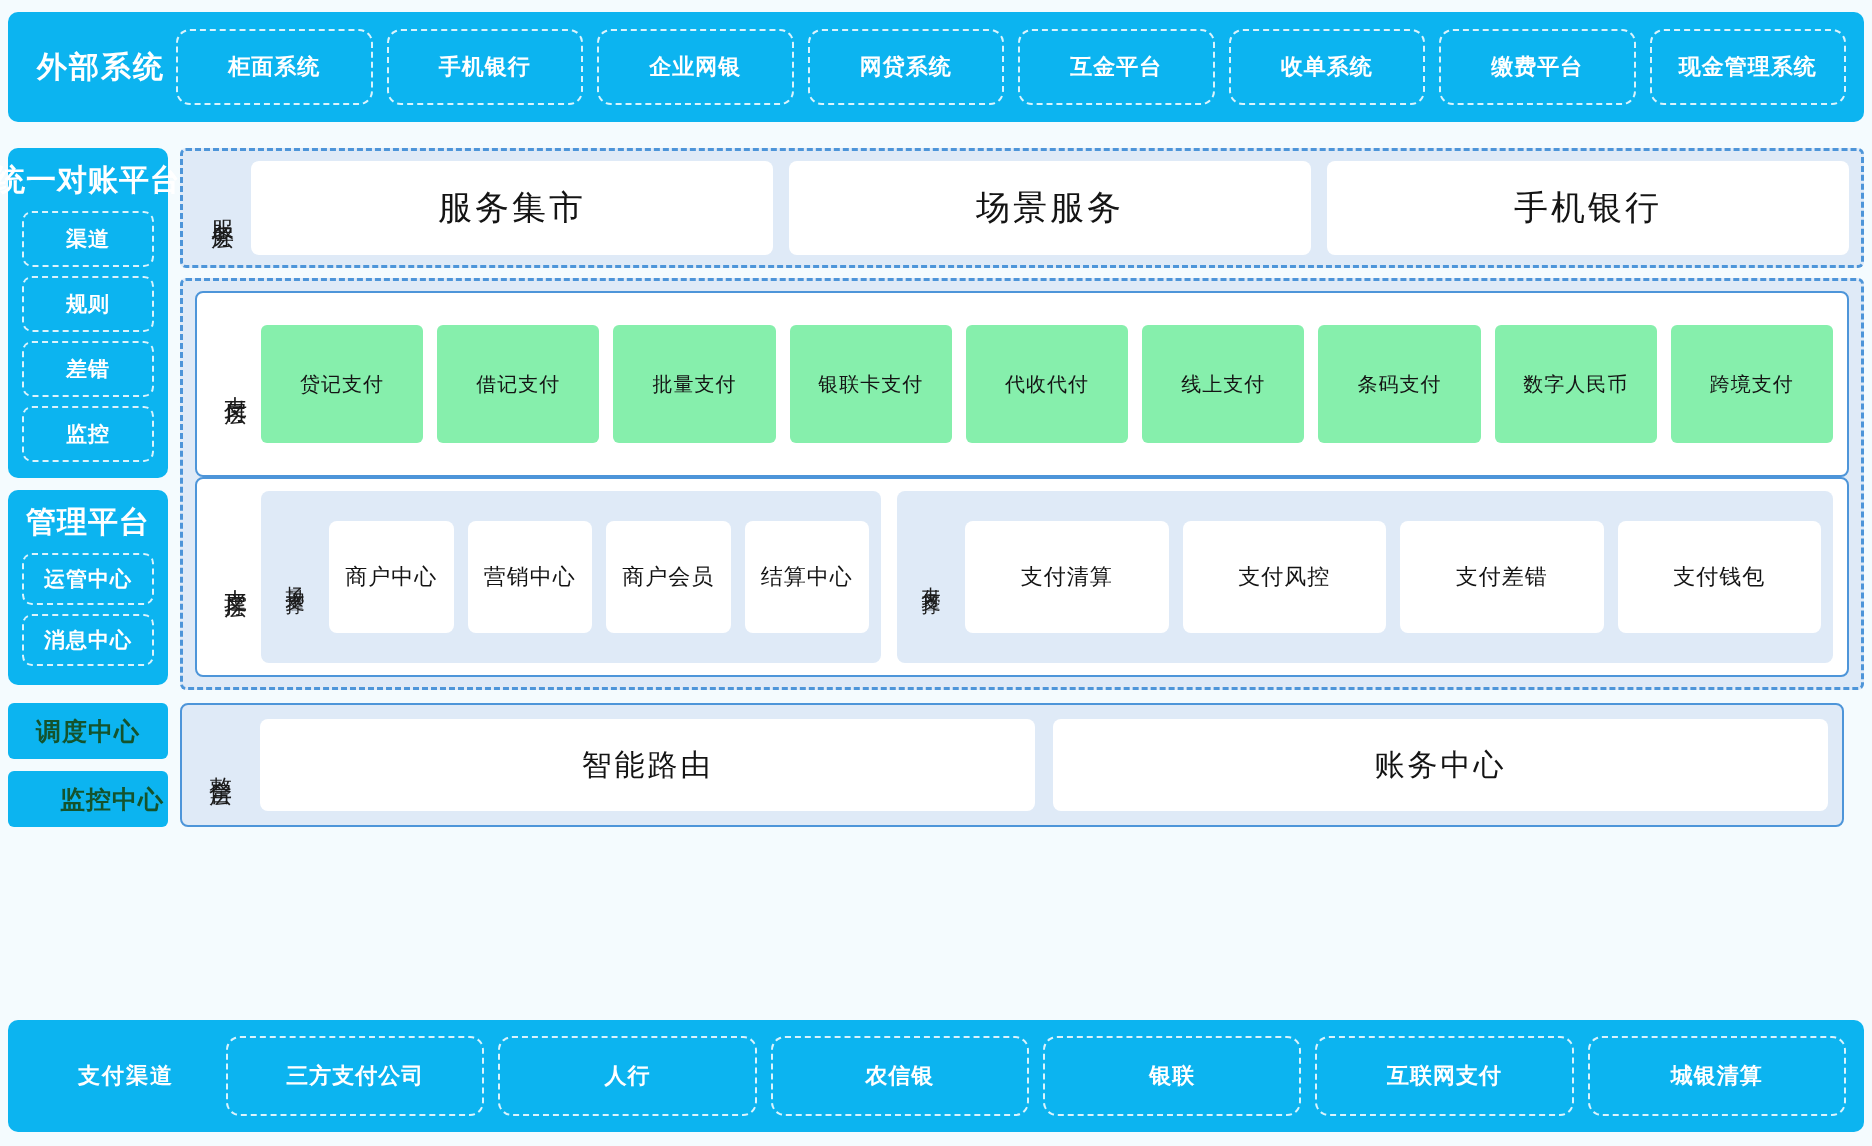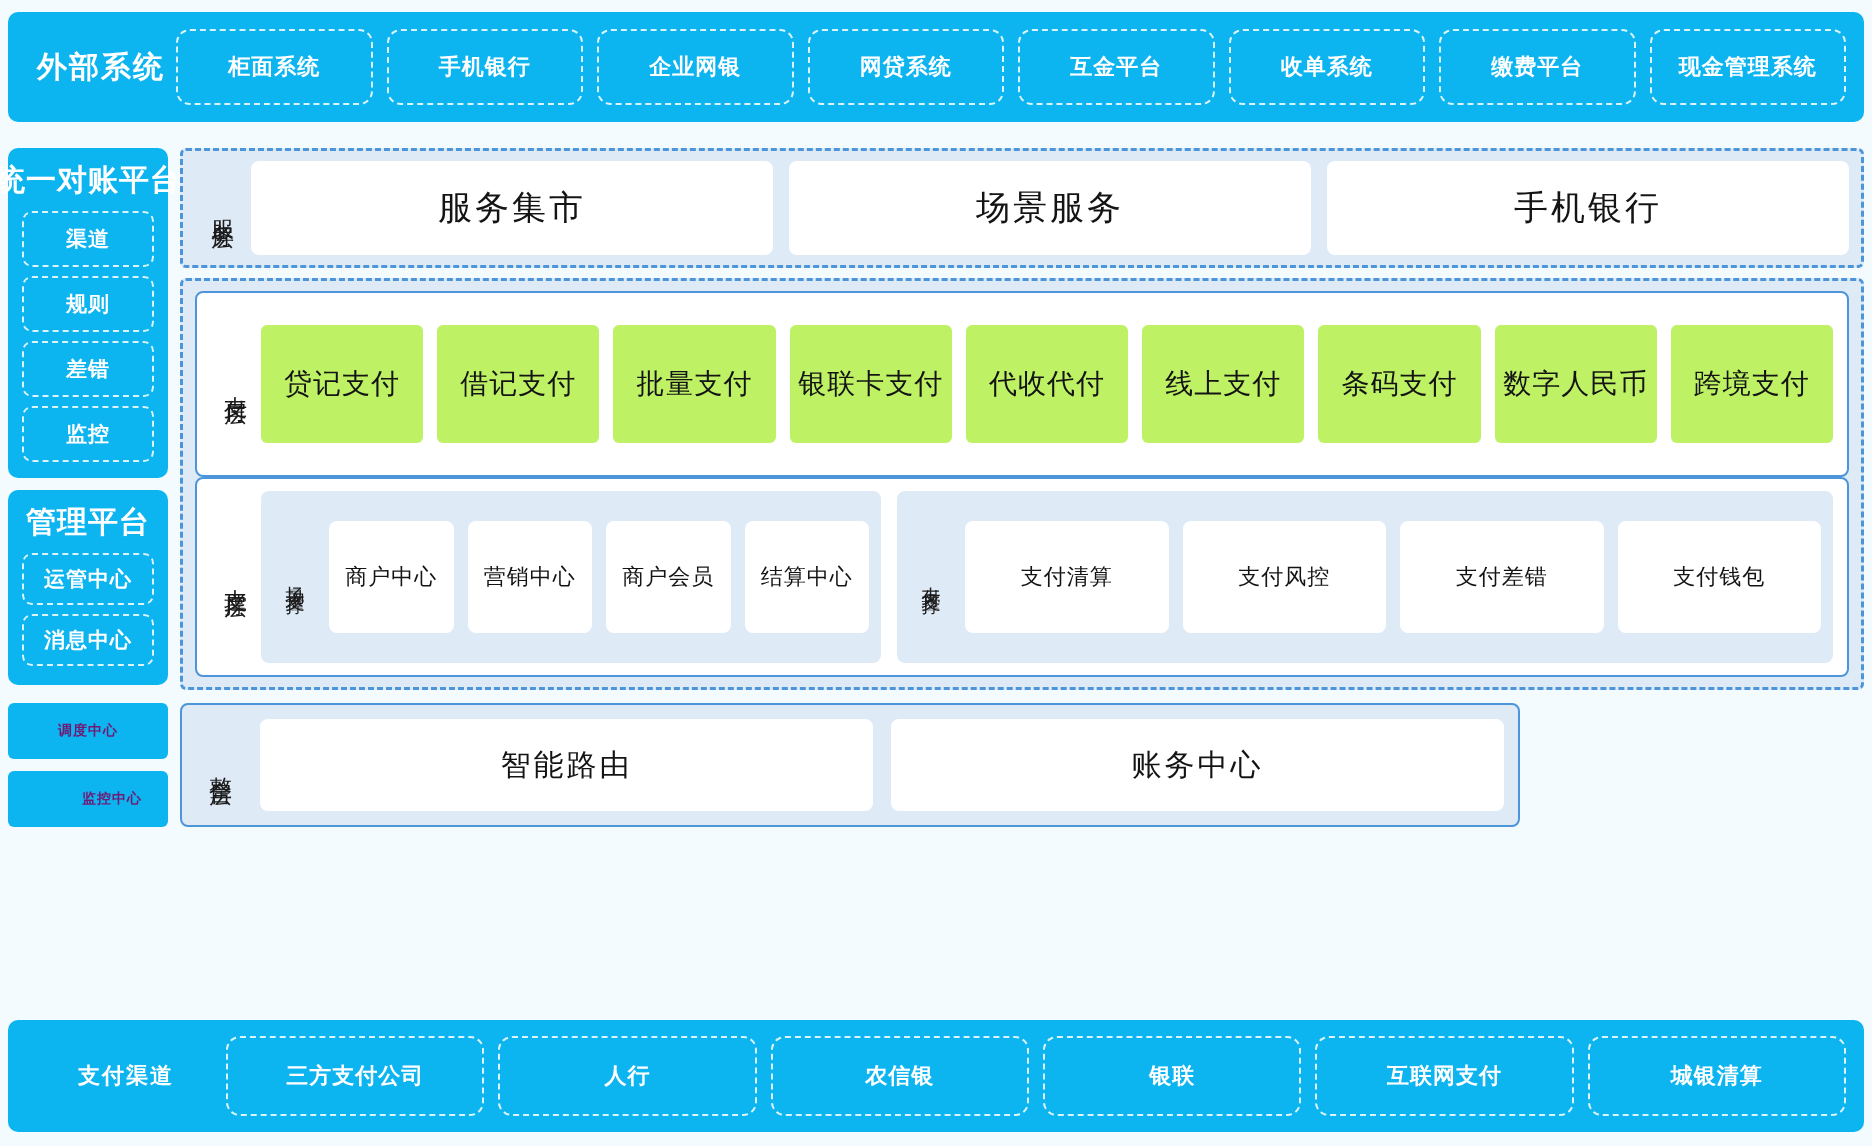--- a/index.html
+++ b/index.html
@@ -95,22 +95,22 @@
   #recon-block { left: 8px; top: 148px; width: 160px; height: 330px; }
   #recon-block .side-chip { height: 56px; }
 
   #mgmt-block { left: 8px; top: 490px; width: 160px; height: 195px; }
   #mgmt-block .side-chip { height: 52px; }
 
   .side-solid {
     position: absolute;
     background: #0cb4f0;
     border-radius: 6px;
-    color: #701a75;
-    font-size: 14px;
+    color: #14532d;
+    font-size: 25px;
     font-weight: bold;
     display: flex;
     align-items: center;
     justify-content: center;
     letter-spacing: 1px;
   }
   #sched-center { left: 8px; top: 703px; width: 160px; height: 56px; }
   #mon-center   { left: 8px; top: 771px; width: 160px; height: 56px; padding-left: 48px; }
 
   
@@ -179,26 +179,26 @@
     align-items: center;
     width: 100%;
     padding: 12px 14px;
   }
   #pay-panel { height: 186px; }
   #support-panel { height: 200px; }
 
   .pay-row { display: flex; flex: 1; gap: 14px; height: 118px; }
   .pay-chip {
     flex: 1;
-    background: #bef264;
+    background: #86efac;
     border-radius: 6px;
     display: flex;
     align-items: center;
     justify-content: center;
-    font-size: 28px;
+    font-size: 20px;
     color: #141414;
     letter-spacing: 1px;
     white-space: nowrap;
   }
 
   
   .support-row { display: flex; flex: 1; gap: 16px; height: 100%; align-items: stretch; }
   .sub-group {
     background: #dfeaf7;
     border-radius: 8px;
@@ -219,21 +219,21 @@
     justify-content: center;
     font-size: 22px;
     color: #141414;
     letter-spacing: 1px;
     white-space: nowrap;
   }
 
   
   #integration-group {
     position: absolute;
-    left: 180px; top: 703px; width: 1340px; height: 124px;
+    left: 180px; top: 703px; width: 1664px; height: 124px;
     border: 2px solid #4d95d9;
     border-radius: 8px;
     background: #dfeaf7;
     display: flex;
     align-items: center;
     padding: 10px 14px;
     gap: 14px;
   }
   .integ-row { display: flex; flex: 1; gap: 18px; height: 92px; }
   .integ-card {

